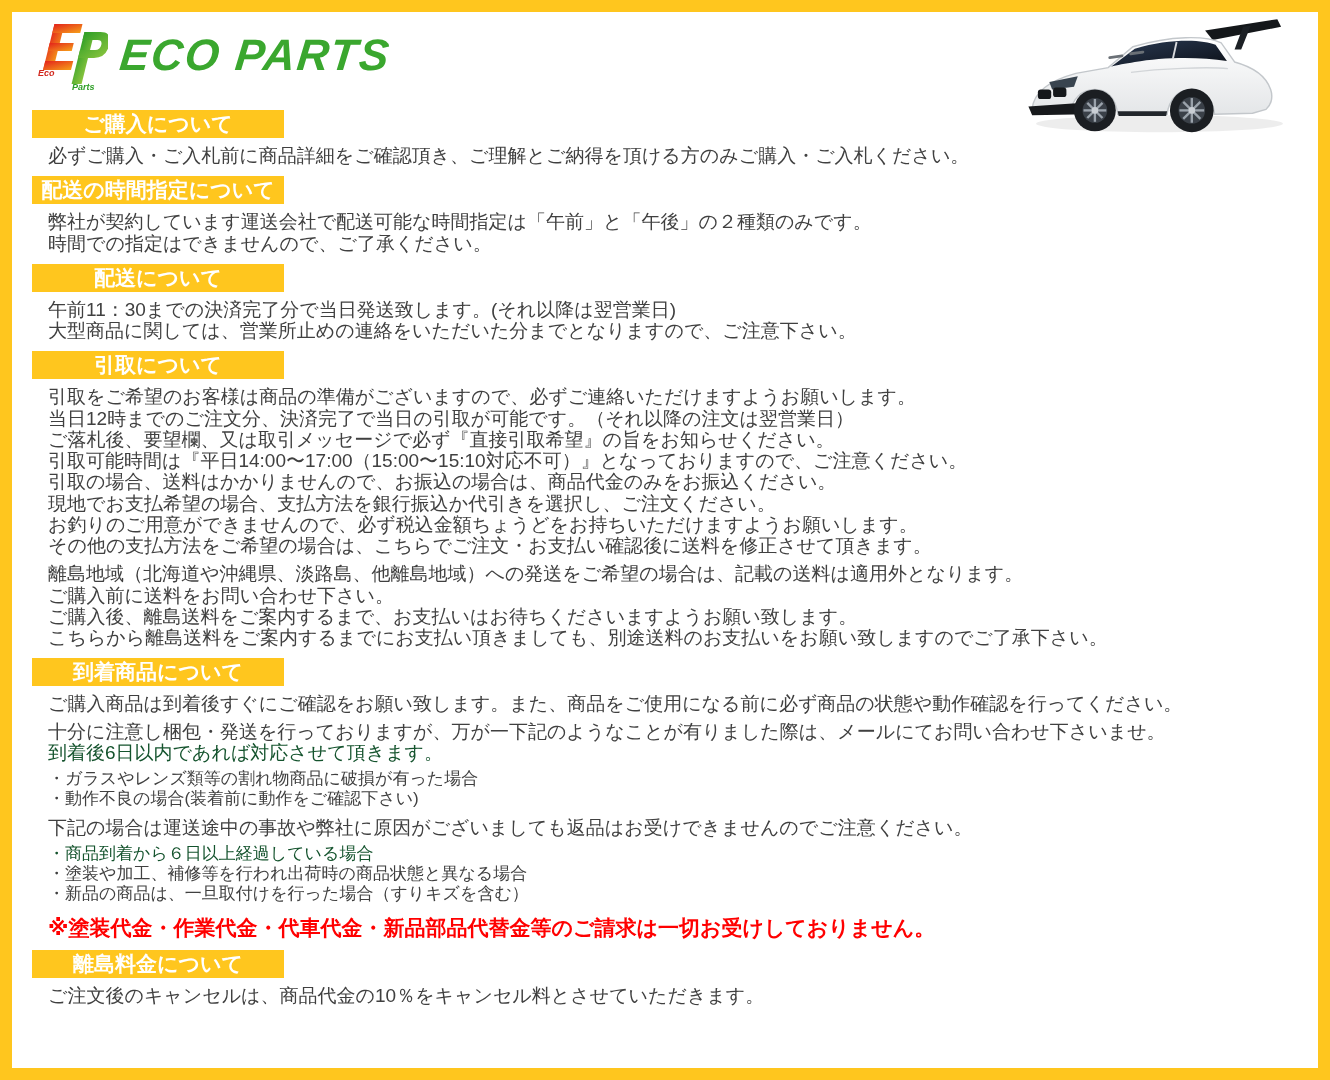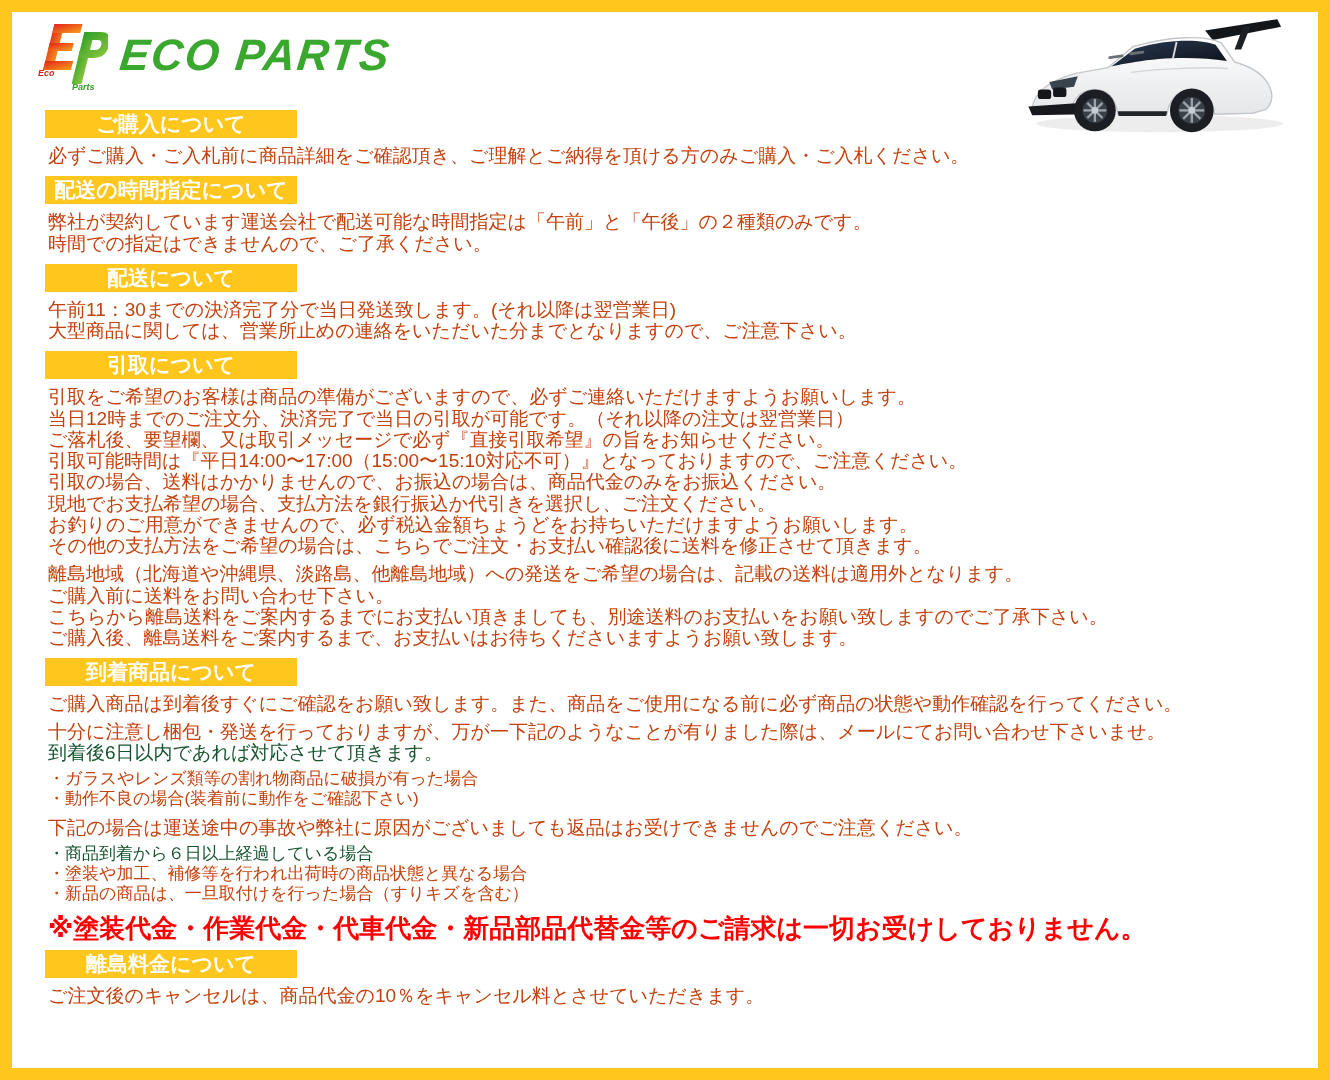--- a/index.html
+++ b/index.html
@@ -10,31 +10,31 @@
   }
   .top { position:relative; height:88px; }
   .brand { position:absolute; left:24px; top:6px; display:flex; align-items:center; gap:12px; }
   .wordmark {
     font-style:italic; font-weight:bold; font-size:44px; color:#3aa72e;
     letter-spacing:2px; transform:skewX(-6deg); white-space:nowrap;
   }
   .car { position:absolute; right:16px; top:0px; }
 
   .sec-header {
-    width:252px; height:28px; line-height:28px; margin:10px 0 0 33px;
+    width:252px; height:28px; line-height:28px; margin:10px 0 0 20px;
     background:#ffc61e; color:#ffffff; font-weight:bold; font-size:21px; text-align:center;
   }
   .sec-body { margin:7px 0 0 36px; }
-  .line { font-size:19px; line-height:21.25px; color:#c2410c; white-space:nowrap; }
+  .line { font-size:19px; line-height:21.25px; color:#404040; white-space:nowrap; }
   .red   { color:#14532d; }
   .b     { font-size:17px; line-height:20px; }
   .gap4  { margin-top:6px; }
   .gap6  { margin-top:6px; }
   .gap8  { margin-top:8px; }
-  .alert { margin-top:12px; font-size:26px; line-height:24px; font-weight:bold; color:#ff0000; }
+  .alert { margin-top:12px; font-size:21px; line-height:24px; font-weight:bold; color:#ff0000; }
 </style>
 </head>
 <body>
 
 <div class="frame">
 
   <div class="top">
 
     <div class="brand">
       <svg width="72" height="74" viewBox="0 0 72 74">
@@ -157,22 +157,22 @@
           <div class="line">現地でお支払希望の場合、支払方法を銀行振込か代引きを選択し、ご注文ください。</div>
           <div class="line">お釣りのご用意ができませんので、必ず税込金額ちょうどをお持ちいただけますようお願いします。</div>
           <div class="line">その他の支払方法をご希望の場合は、こちらでご注文・お支払い確認後に送料を修正させて頂きます。</div>
         </div>
   </section>
 
   <section>
     <div class="sec-body">
           <div class="line">離島地域（北海道や沖縄県、淡路島、他離島地域）への発送をご希望の場合は、記載の送料は適用外となります。</div>
           <div class="line">ご購入前に送料をお問い合わせ下さい。</div>
+          <div class="line">ご購入後、離島送料をご案内するまで、お支払いはお待ちくださいますようお願い致します。</div>
           <div class="line">こちらから離島送料をご案内するまでにお支払い頂きましても、別途送料のお支払いをお願い致しますのでご了承下さい。</div>
-          <div class="line">ご購入後、離島送料をご案内するまで、お支払いはお待ちくださいますようお願い致します。</div>
         </div>
   </section>
 
   <section>
     <div class="sec-header">到着商品について</div>
     <div class="sec-body">
           <div class="line">ご購入商品は到着後すぐにご確認をお願い致します。また、商品をご使用になる前に必ず商品の状態や動作確認を行ってください。</div>
           <div class="line gap6">十分に注意し梱包・発送を行っておりますが、万が一下記のようなことが有りました際は、メールにてお問い合わせ下さいませ。</div>
           <div class="line red">到着後6日以内であれば対応させて頂きます。</div>
           <div class="line b gap6">・ガラスやレンズ類等の割れ物商品に破損が有った場合</div>

